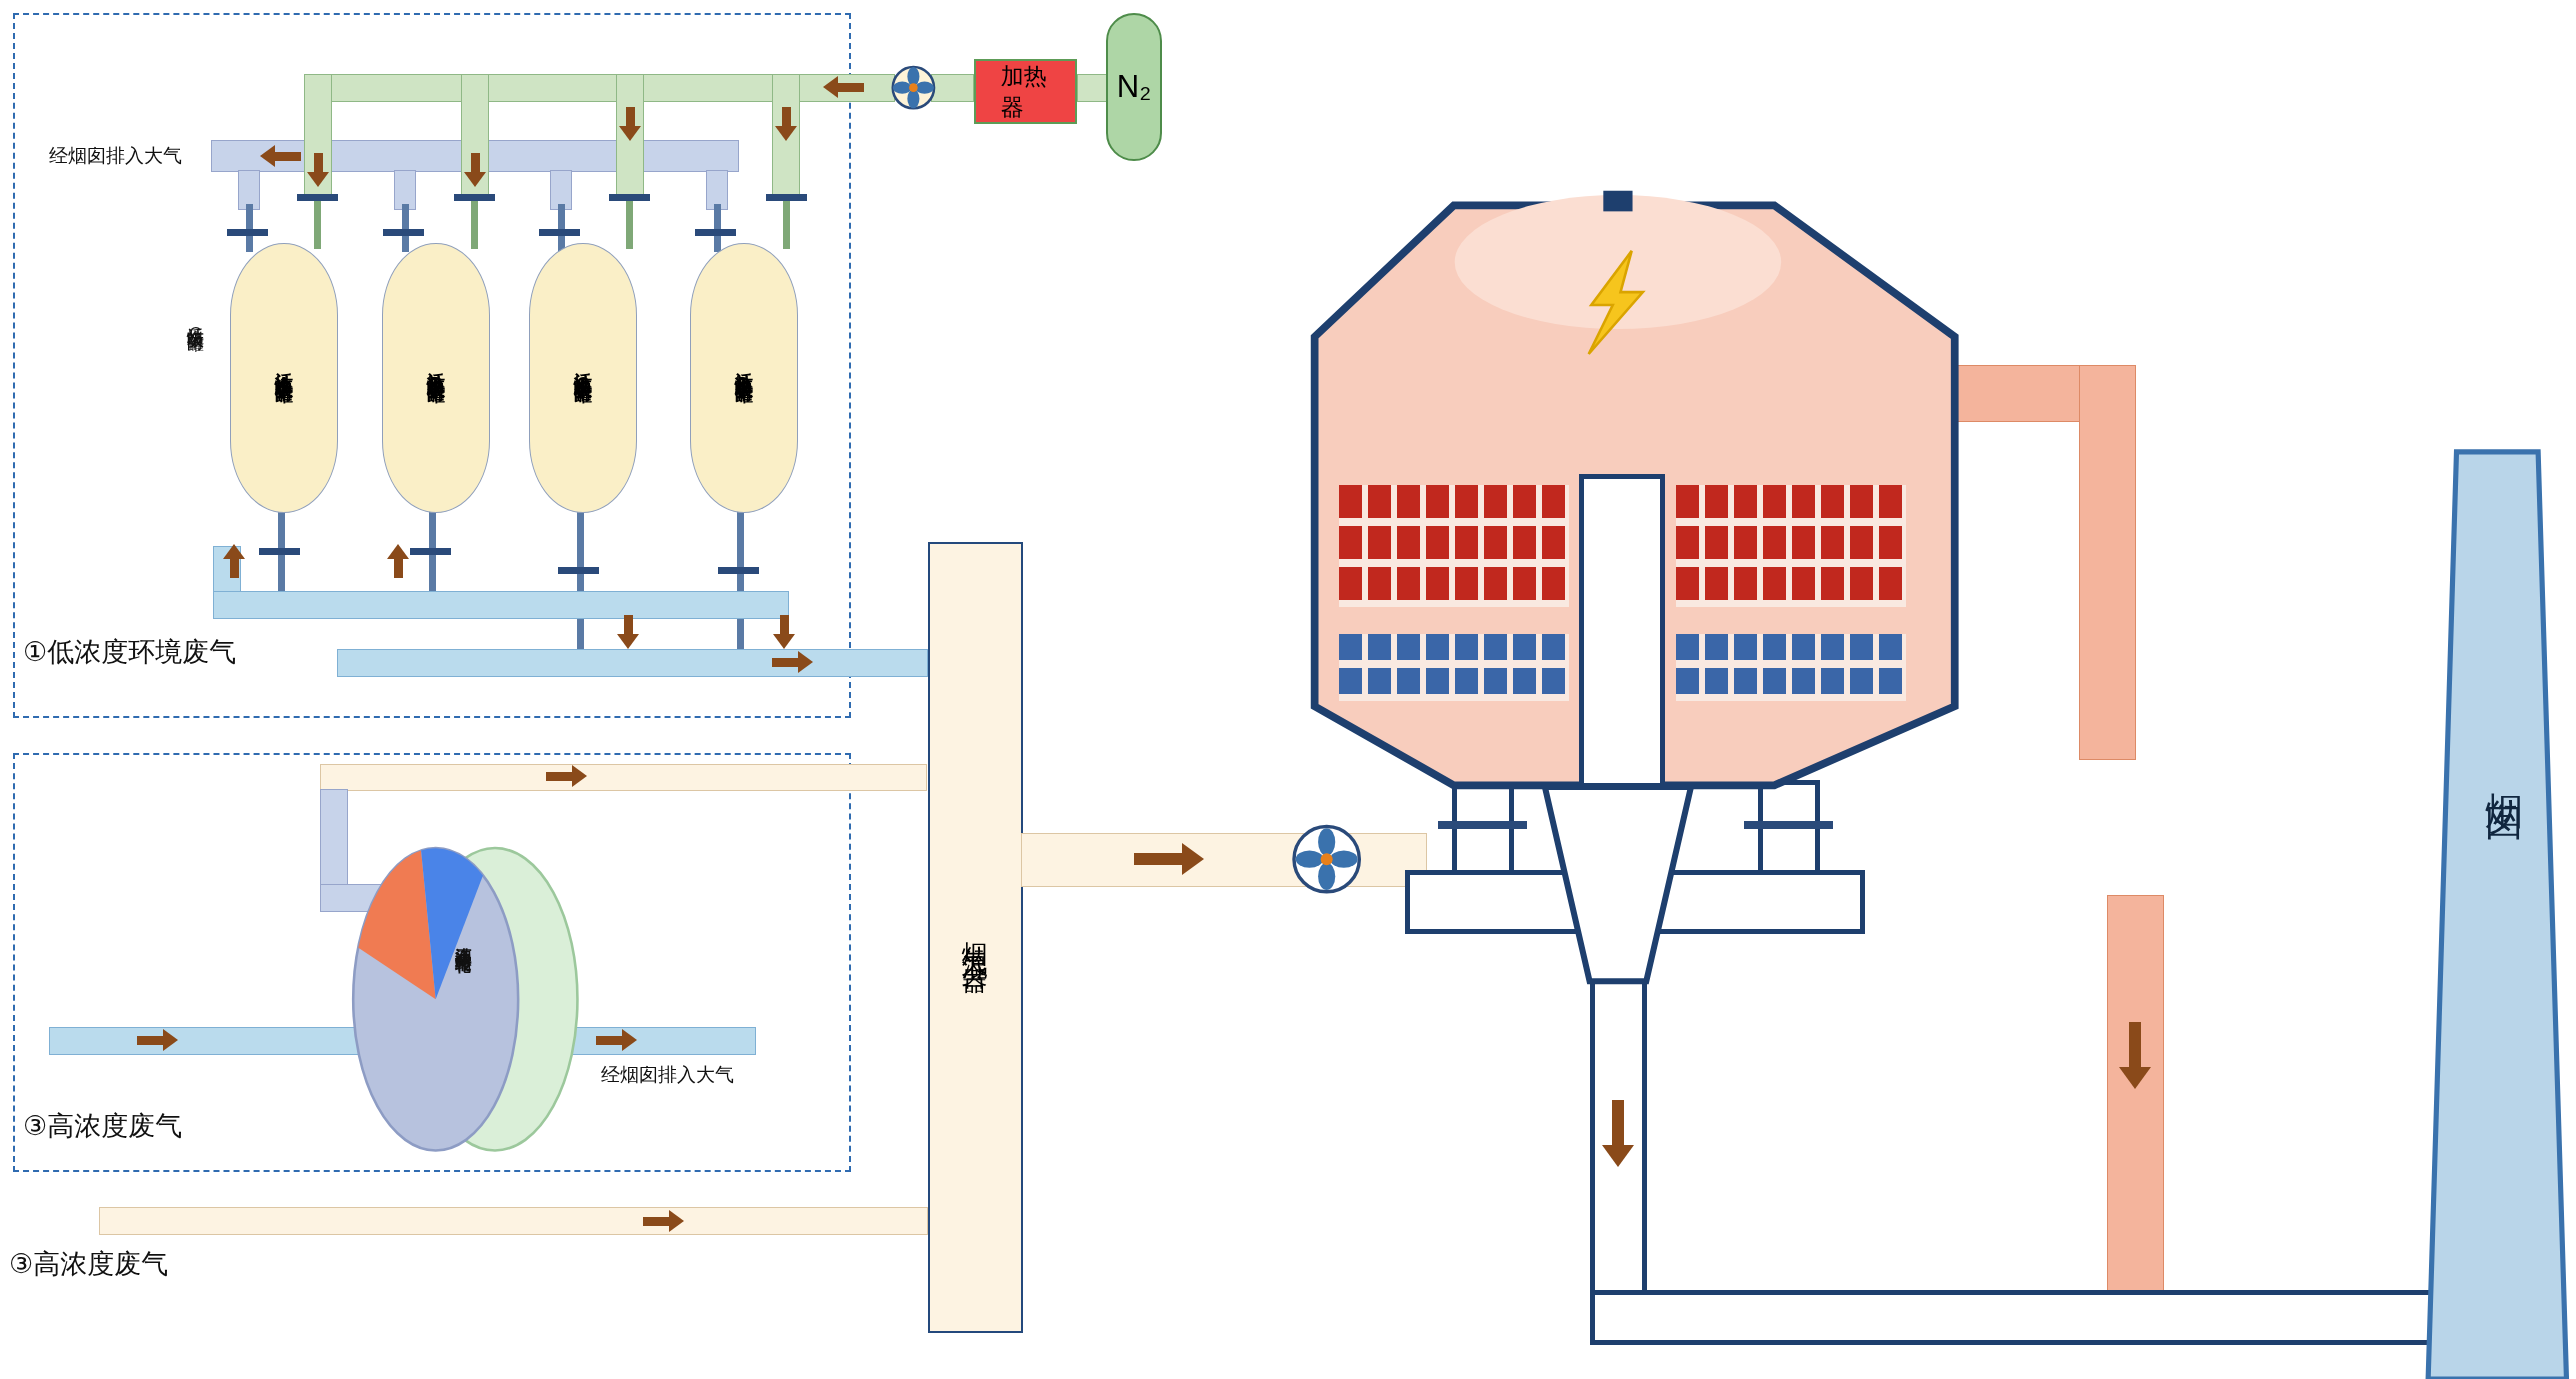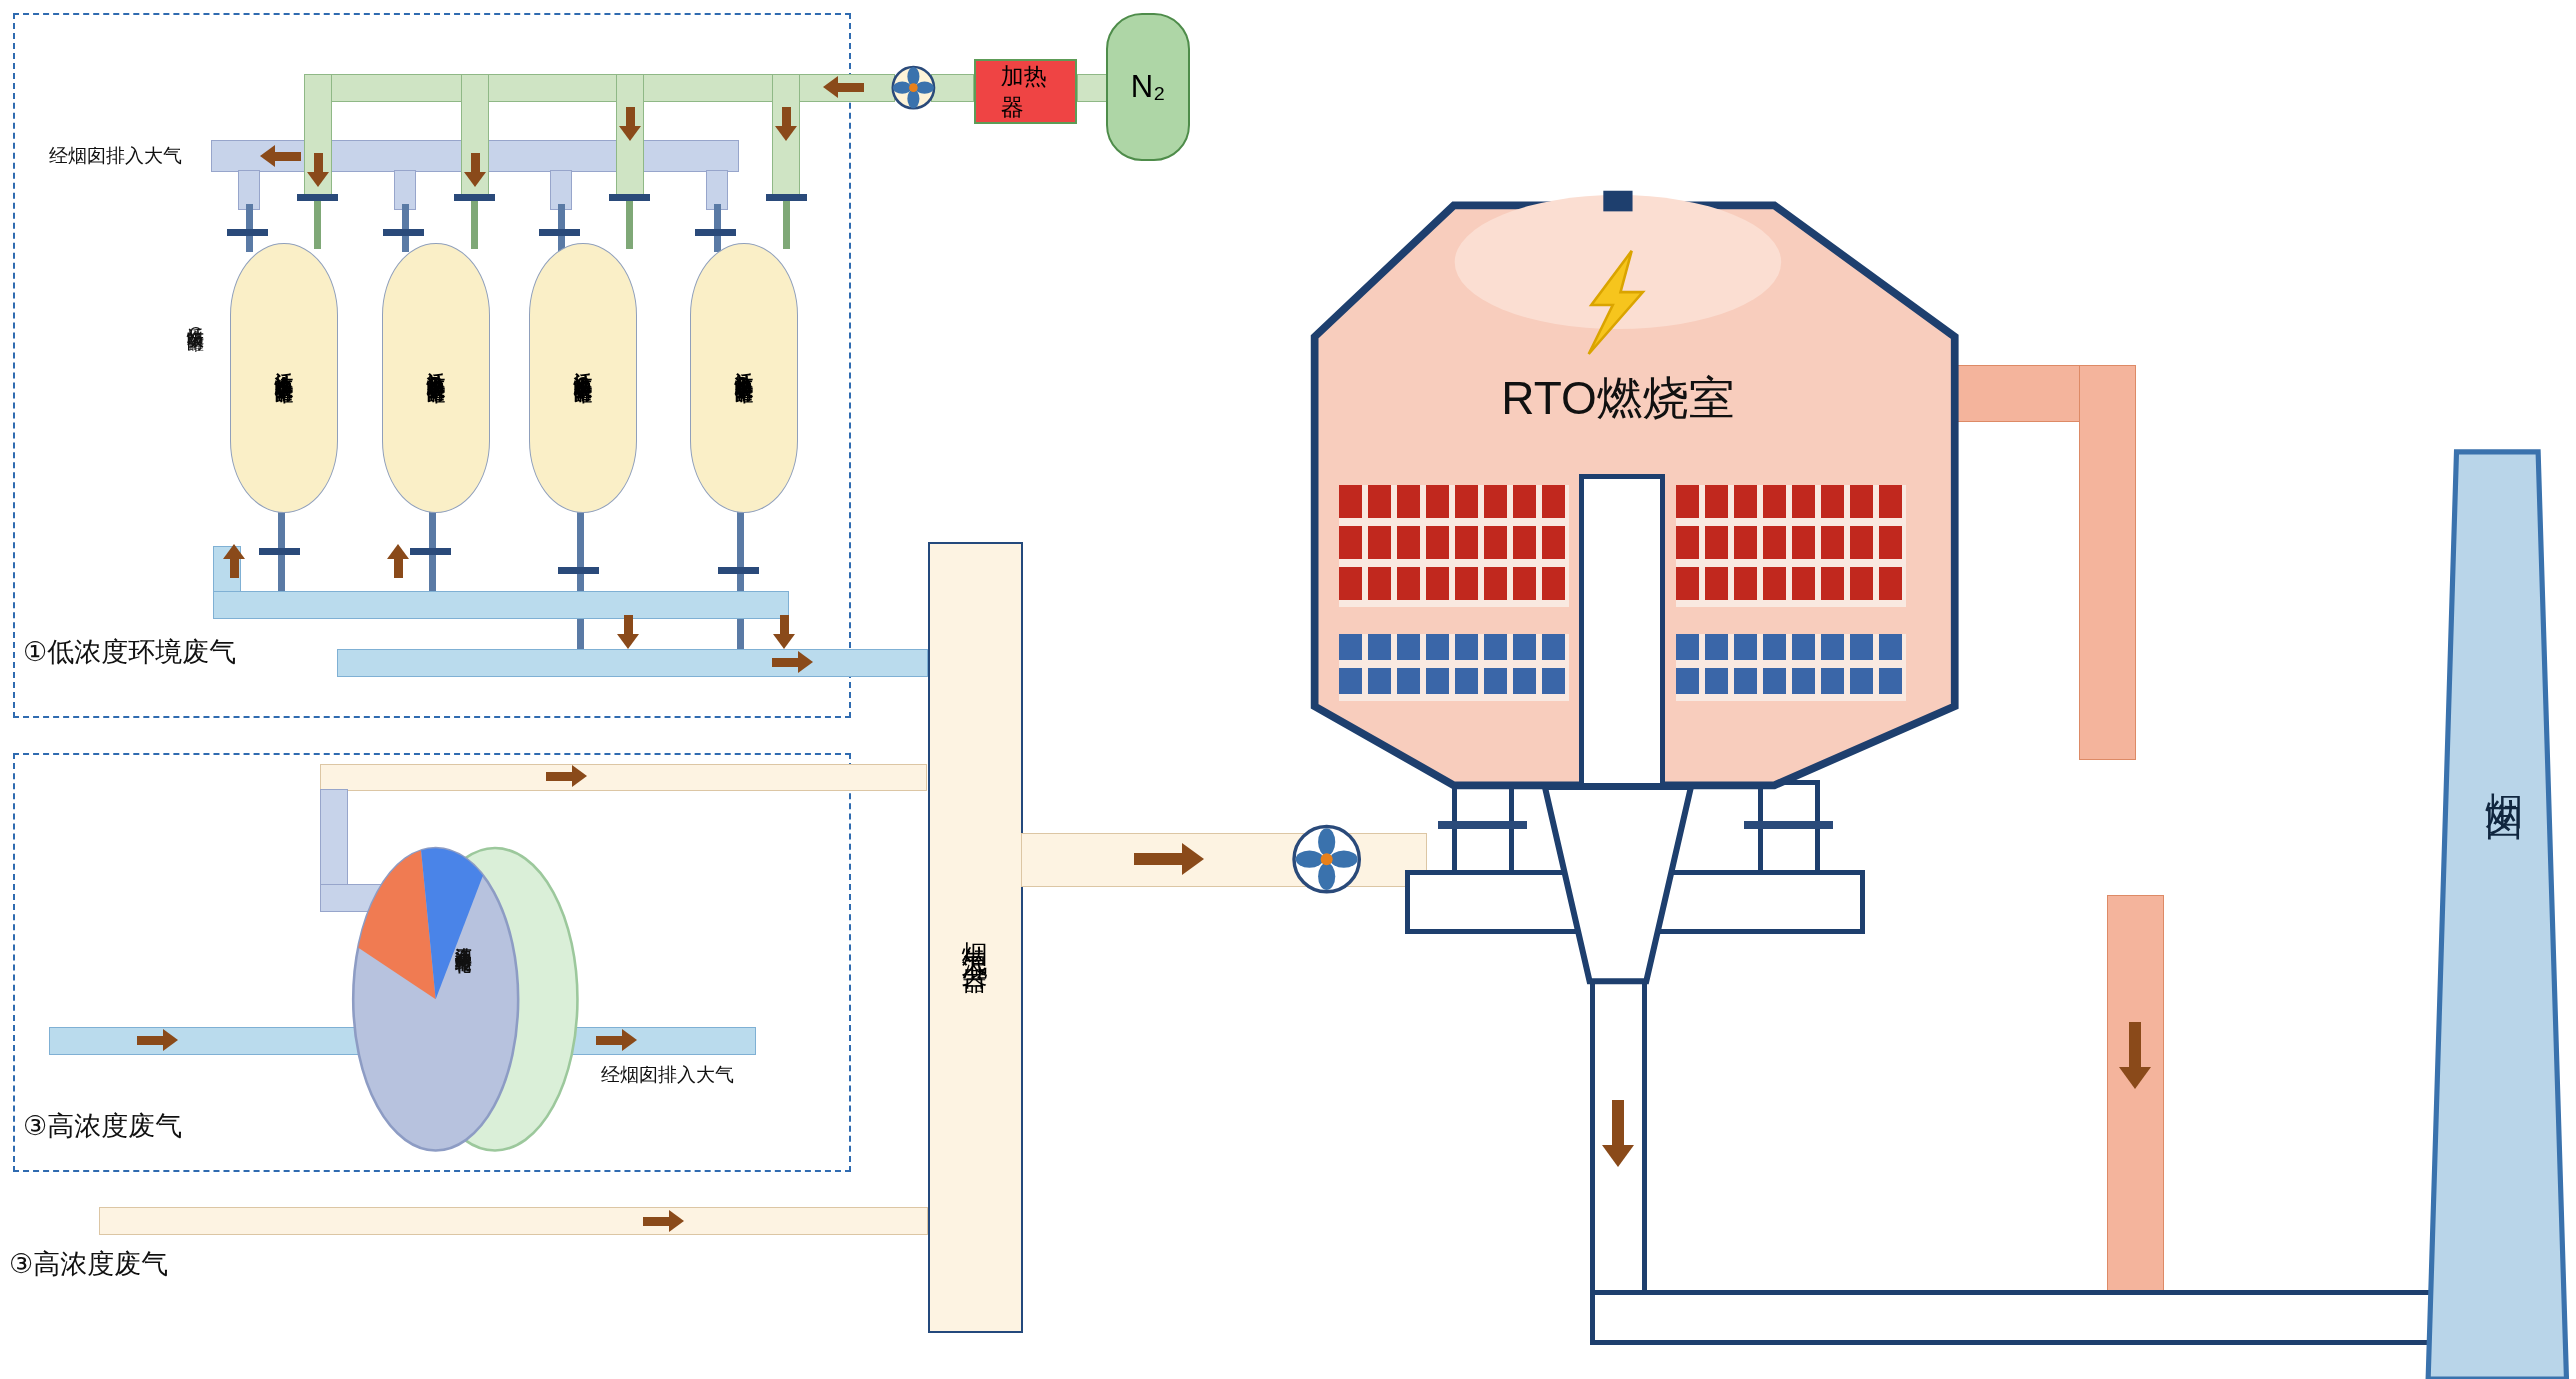--- a/index.html
+++ b/index.html
@@ -111,21 +111,21 @@
   <div class="tank" style="left:529px;top:243px;width:108px;height:270px">
     <span class="vtext" style="left:50%;top:50%;transform:translate(-50%,-50%);font-size:18px;font-weight:600;letter-spacing:2.6px">活性炭吸附罐C</span>
   </div>
   <div class="tank" style="left:690px;top:243px;width:108px;height:270px">
     <span class="vtext" style="left:50%;top:50%;transform:translate(-50%,-50%);font-size:18px;font-weight:600;letter-spacing:2.6px">活性炭吸附罐D</span>
   </div>
 
   <div class="greenbox" style="left:974px;top:59px;width:103px;height:65px">
     <span style="left:50%;top:50%;transform:translate(-50%,-50%);font-size:23px">加热器</span>
   </div>
-  <div class="n2tank" style="left:1106px;top:13px;width:84px;height:148px">
+  <div class="n2tank" style="left:1106px;top:13px;width:56px;height:148px">
     <span style="left:50%;top:50%;transform:translate(-50%,-50%);font-size:31px">N₂</span>
   </div>
 
   <div class="pipe-cream" style="left:320px;top:764px;width:607px;height:27px"></div>
   <div class="pipe-peri" style="left:320px;top:789px;width:27.5px;height:123px"></div>
   <div class="pipe-peri" style="left:320px;top:884px;width:90px;height:27.5px"></div>
   <div class="pipe-blue" style="left:49px;top:1027px;width:346px;height:27.5px"></div>
   <div class="pipe-blue" style="left:533px;top:1027px;width:223px;height:27.5px"></div>
 
   <div class="pipe-cream" style="left:99px;top:1207px;width:829px;height:27.5px"></div>
@@ -193,21 +193,20 @@
   <div class="bed blue" style="left:1676px;top:634px;width:230px;height:67px"></div>
   <div class="duct" style="left:1579px;top:474px;width:86px;height:314px"></div>
 
   <span class="lbl top" style="left:49px;top:143px;font-size:19px">经烟囱排入大气</span>
   <span class="lbl top vtext" style="left:184px;top:314px;font-size:17px;letter-spacing:1.7px">活性炭吸附罐C</span>
   <span class="lbl top" style="left:23px;top:634px;font-size:27px">①低浓度环境废气</span>
   <span class="lbl top vtext" style="left:453px;top:935px;font-size:16.3px;font-weight:600;letter-spacing:1.7px">沸石浓缩转轮</span>
   <span class="lbl top" style="left:601px;top:1062px;font-size:19px">经烟囱排入大气</span>
   <span class="lbl top" style="left:23px;top:1108px;font-size:27px">③高浓度废气</span>
   <span class="lbl top" style="left:9px;top:1246px;font-size:27px">③高浓度废气</span>
-  <span class="lbl top" style="left:1452px;top:368px;width:332px;text-align:center;font-size:46px">RTO燃烧室</span>
   <span class="lbl top vtext" style="left:2478px;top:763px;font-size:38px;letter-spacing:10.3px;color:#10263f">烟囱</span>
 
   <div class="ar v down" style="left:314px;top:153px;height:19px"></div>
   <div class="ar v down" style="left:471px;top:153px;height:19px"></div>
   <div class="ar v down" style="left:626px;top:107px;height:19px"></div>
   <div class="ar v down" style="left:782px;top:107px;height:19px"></div>
   <div class="ar h left" style="left:838px;top:83px;width:26px"></div>
   <div class="ar h left" style="left:275px;top:152px;width:26px"></div>
   <div class="ar v up" style="left:230px;top:559px;height:19px"></div>
   <div class="ar v up" style="left:394px;top:559px;height:19px"></div>

